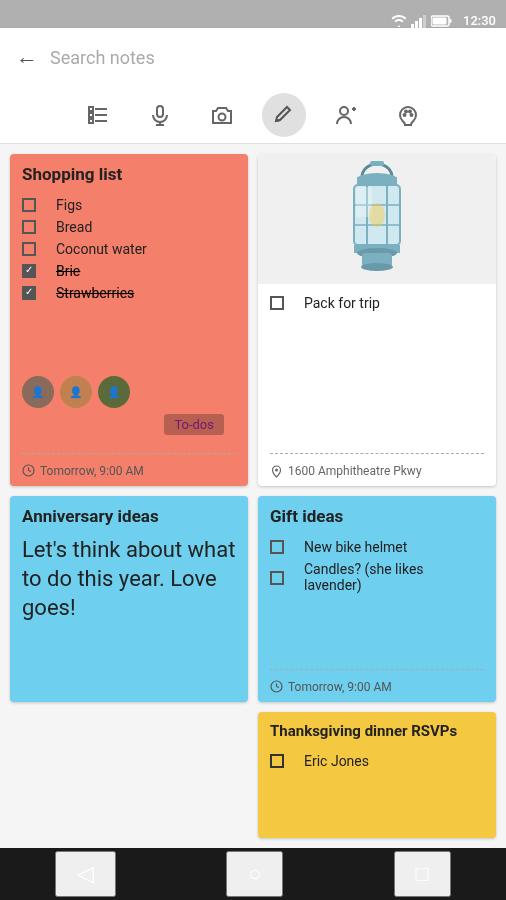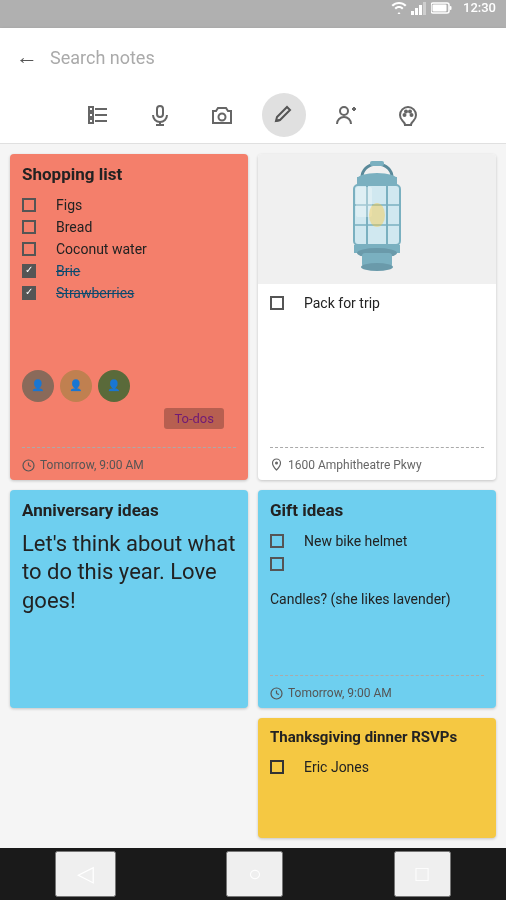--- a/index.html
+++ b/index.html
@@ -3,21 +3,21 @@
   <meta charset="utf-8">
   <style>
     * { margin: 0; padding: 0; box-sizing: border-box; }
     body { width: 506px; height: 900px; font-family: 'Roboto', Arial, sans-serif; background: #f5f5f5; overflow: hidden; }
 
     
     .status-bar {
       background: #b0b0b0;
       height: 28px;
       display: flex;
-      align-items: flex-start;
+      align-items: flex-end;
       justify-content: flex-end;
       padding: 0 10px;
       gap: 6px;
     }
     .status-icons { display: flex; align-items: center; gap: 4px; }
     .status-time { color: #fff; font-size: 13px; font-weight: 500; margin-left: 6px; }
 
     
     .top-bar {
       background: #fff;
@@ -110,21 +110,21 @@
     .check-box.checked::after {
       content: '✓';
       position: absolute;
       color: white;
       font-size: 10px;
       top: -2px;
       left: 1px;
     }
     .check-label.strikethrough {
       text-decoration: line-through;
-      color: #0c4a6e;
+      color: #000000;
     }
 
     
     .avatars { display: flex; gap: 6px; padding: 6px 12px; }
     .avatar {
       width: 32px; height: 32px;
       border-radius: 50%;
       overflow: hidden;
       background: #aaa;
       display: flex; align-items: center; justify-content: center;
@@ -149,21 +149,21 @@
     
     .note-divider {
       border: none;
       border-top: 1px dashed #aaa;
       margin: 6px 12px;
     }
 
     
     .note-reminder {
       display: flex;
-      align-items: flex-end;
+      align-items: flex-start;
       gap: 5px;
       padding: 4px 12px 8px;
       font-size: 12px;
       color: #555;
     }
 
     
     .lantern-container {
       width: 100%;
       height: 130px;
@@ -385,21 +385,21 @@
     <div class="note-text-body">Let's think about what to do this year. Love goes!</div>
   </div>
 
   <div class="note-card blue">
     <div class="note-title">Gift ideas</div>
     <div class="note-body">
       <div class="check-item">
         <span class="check-box"></span>
         <span class="check-label">New bike helmet</span>
       </div>
-      <div class="check-item" style="align-items:flex-start;flex-direction:column;">
+      <div class="check-item" style="align-items:center;">
         <span class="check-box" style="margin-top:2px;"></span>
         <span class="check-label">Candles? (she likes lavender)</span>
       </div>
     </div>
     <hr class="note-divider">
     <div class="note-reminder">
       <svg width="13" height="13" viewBox="0 0 13 13">
         <circle cx="6.5" cy="6.5" r="5.5" stroke="#555" stroke-width="1.2" fill="none"></circle>
         <line x1="6.5" y1="3.5" x2="6.5" y2="6.5" stroke="#555" stroke-width="1.2"></line>
         <line x1="6.5" y1="6.5" x2="9" y2="7.5" stroke="#555" stroke-width="1.2"></line>

